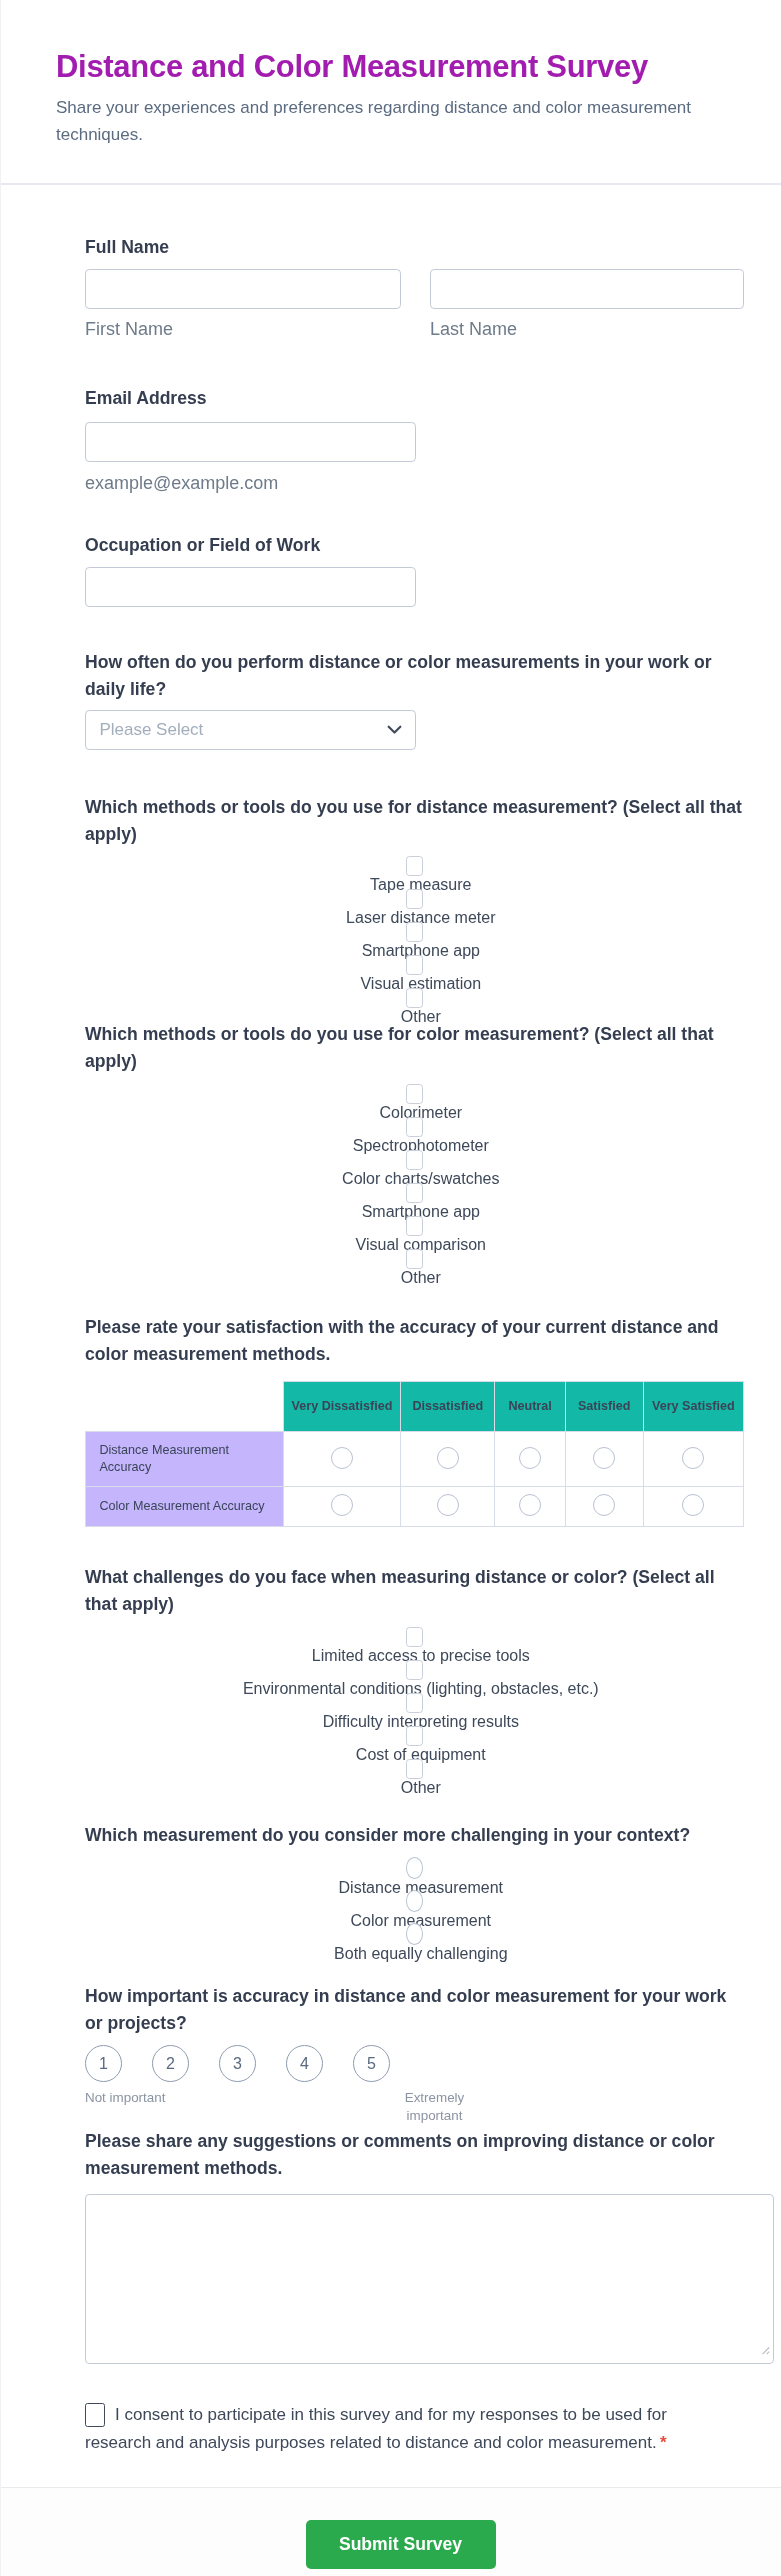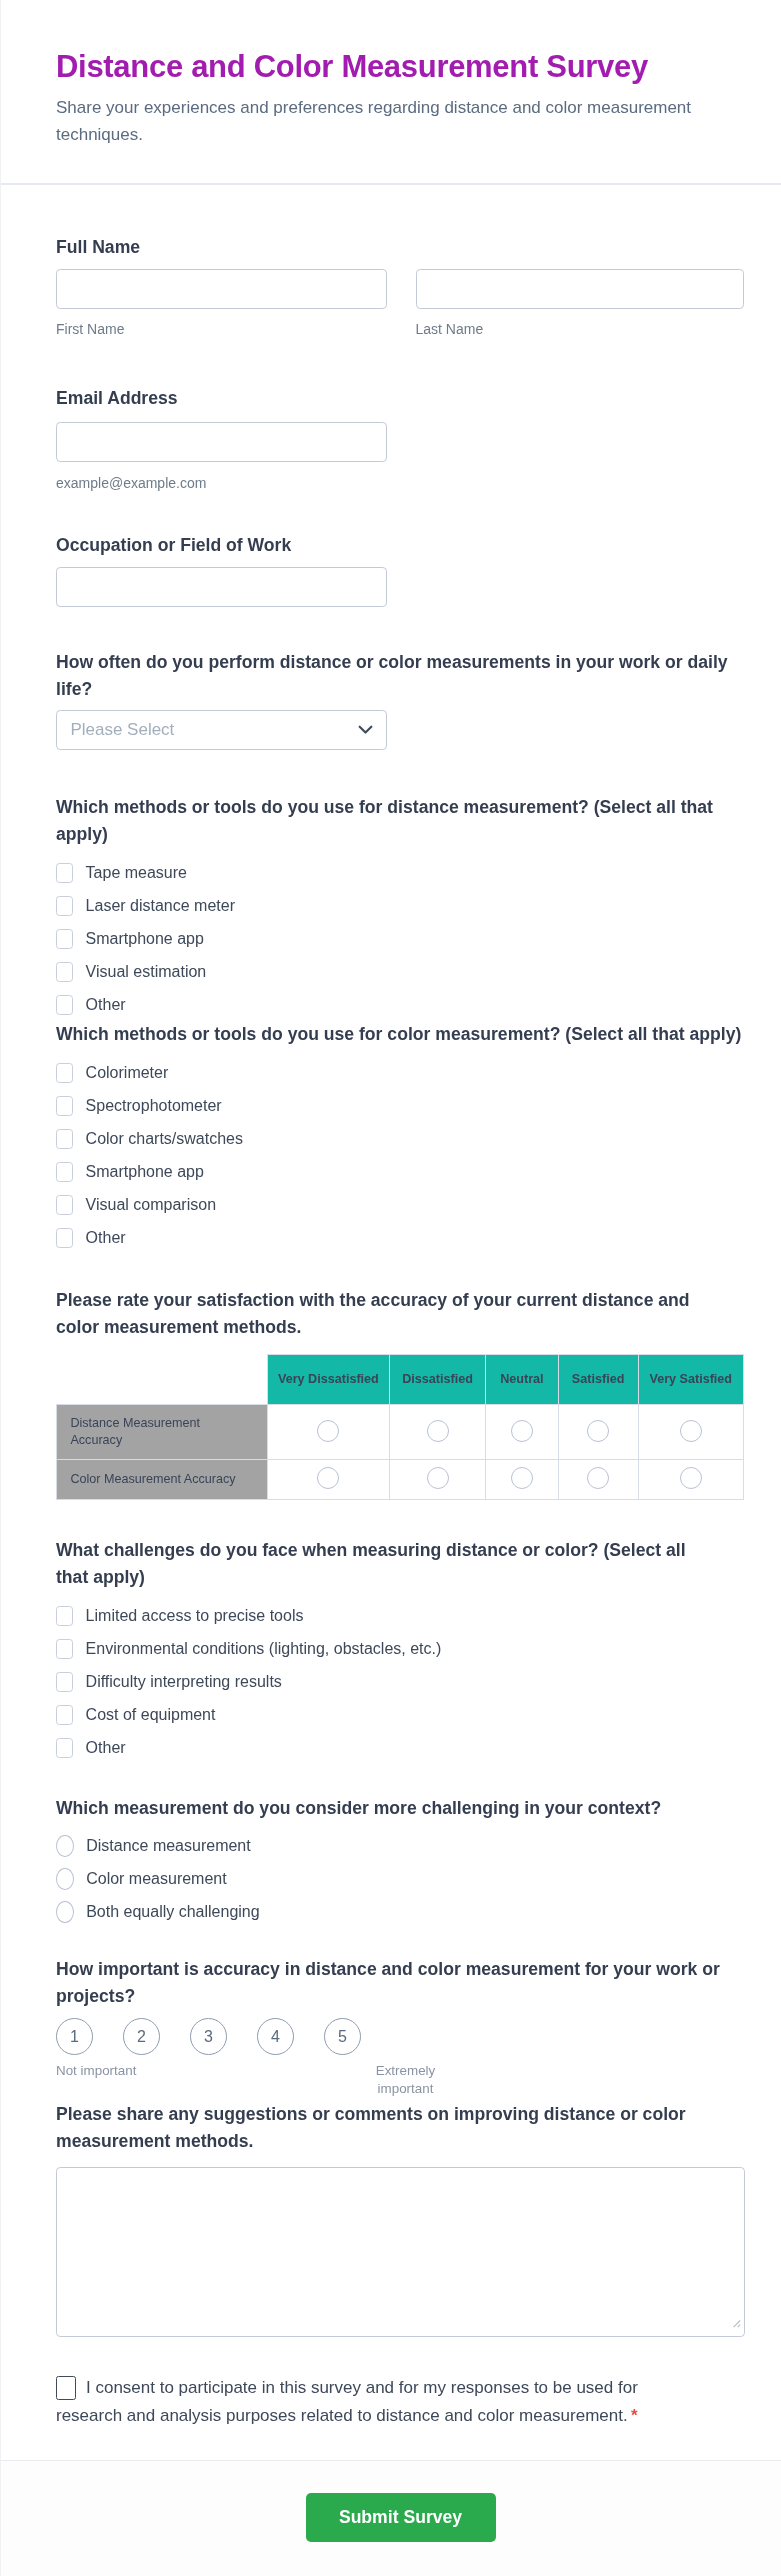--- a/index.html
+++ b/index.html
@@ -8,55 +8,55 @@
   .page { width:782px; height:2576px; background:#ffffff; display:flex; flex-direction:column;
           border-left:0.8px solid #f0f1f5; border-right:0.8px solid #eceef3; overflow:hidden; }
 
   
   .form-header { padding:47px 37px 0 55px; }
   .form-title { font-size:31px; line-height:39px; font-weight:700; color:#a21caf; letter-spacing:-0.3px; }
   .form-subtitle { margin-top:8.4px; font-size:17px; line-height:27px; color:#5b6b80; max-width:672px; }
   .divider { height:1.7px; background:#e6e9f0; width:100%; margin-top:35px; flex:none; }
 
   
-  .form-main { padding:0 37px 0 55px; flex:none; }
+  .form-main { padding:0 37px 0 84px; flex:none; }
   .q { }
   .q-label { font-size:17.6px; line-height:27px; font-weight:600; color:#353e50; }
   .w-800 { max-width:672px; }
   .w-790 { max-width:664px; }
-  .sub-label { font-size:14px; line-height:17px; color:#6e7b8a; }
+  .sub-label { font-size:18px; line-height:17px; color:#6e7b8a; }
 
   .text-input { display:block; width:331px; height:40px; border:1.3px solid #c3cad6; border-radius:4.2px;
                 background:#fff; font-size:17px; color:#353e50; padding:0 11.8px; outline:none;
                 font-family:"Liberation Sans", sans-serif; }
   .name-row { display:flex; margin-top:8.4px; }
   .name-col { width:331px; }
   .name-col + .name-col { margin-left:29px; width:329px; }
   .name-col .text-input { width:100%; }
   .name-col .sub-label { margin-top:11.8px; }
 
   .select-box { margin-top:6.7px; width:331px; height:40px; border:1.3px solid #c3cad6; border-radius:4.2px;
                 background:#fff; display:flex; align-items:center; justify-content:space-between;
                 padding:0 13.4px; cursor:pointer; }
   .select-placeholder { font-size:17px; color:#a3aebc; }
   .chevron svg { display:block; }
 
   .opt-list { margin-top:8.4px; }
-  .opt-row { display:flex; align-items:center; height:33px; cursor:pointer; }
+  .opt-row { display:flex; align-items:center; height:33px; cursor:pointer;flex-direction:column; }
   .checkbox { width:17px; height:20px; border:1.3px solid #c9cfda; border-radius:3.4px; background:#fff; flex:none; }
   .radio { width:17.6px; height:22px; border:1.3px solid #bac3d2; border-radius:50%; background:#fff; flex:none; }
   .opt-text { margin-left:12.6px; font-size:16px; color:#3d4859; }
 
   
   .matrix { border-collapse:collapse; margin-top:13.4px; table-layout:fixed; }
   .matrix th, .matrix td { border:0.8px solid #d8dce8; }
   .matrix thead th { background:#14b8a6; font-size:12.6px; line-height:17px; font-weight:600; color:#3a4457;
                      padding:8.4px 5px; vertical-align:middle; text-align:center; height:50px; }
   .matrix thead th.corner { background:transparent; border:none; }
-  .matrix tbody th { background:#a3a3a3; font-size:12.6px; line-height:17px; font-weight:400; color:#3a4457;
+  .matrix tbody th { background:#c4b5fd; font-size:12.6px; line-height:17px; font-weight:400; color:#3a4457;
                      text-align:left; padding:10px 13.4px; vertical-align:middle; }
   .matrix td { background:#fff; text-align:center; vertical-align:middle; }
   .matrix tbody tr.tall td, .matrix tbody tr.tall th { height:54px; }
   .matrix tbody tr.short td, .matrix tbody tr.short th { height:40px; }
   .cell-radio { display:inline-block; width:22px; height:22px; border:1.3px solid #b9c2d2; border-radius:50%;
                 background:#fff; cursor:pointer; }
   .col-label { width:212px; } .col-vd { width:123px; } .col-d { width:96px; } .col-n { width:73px; }
   .col-s { width:80px; } .col-vs { width:106px; }
 
   

